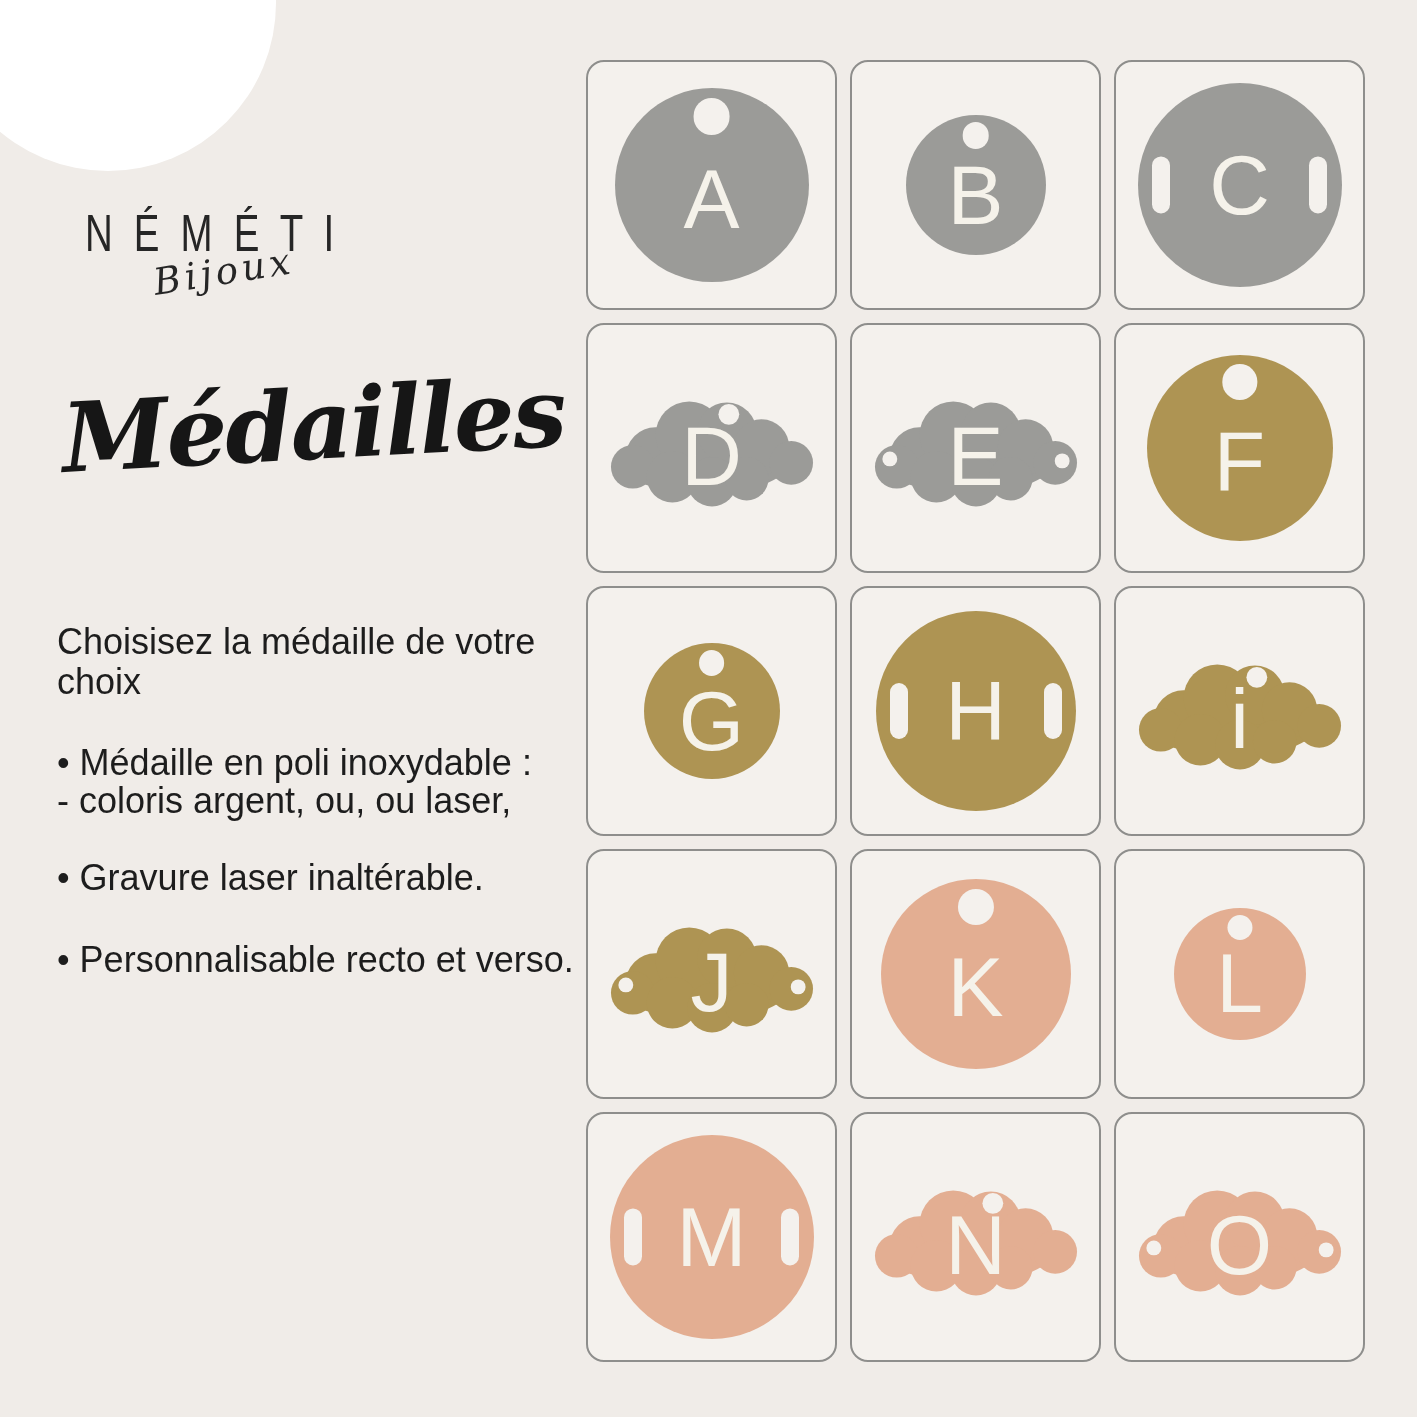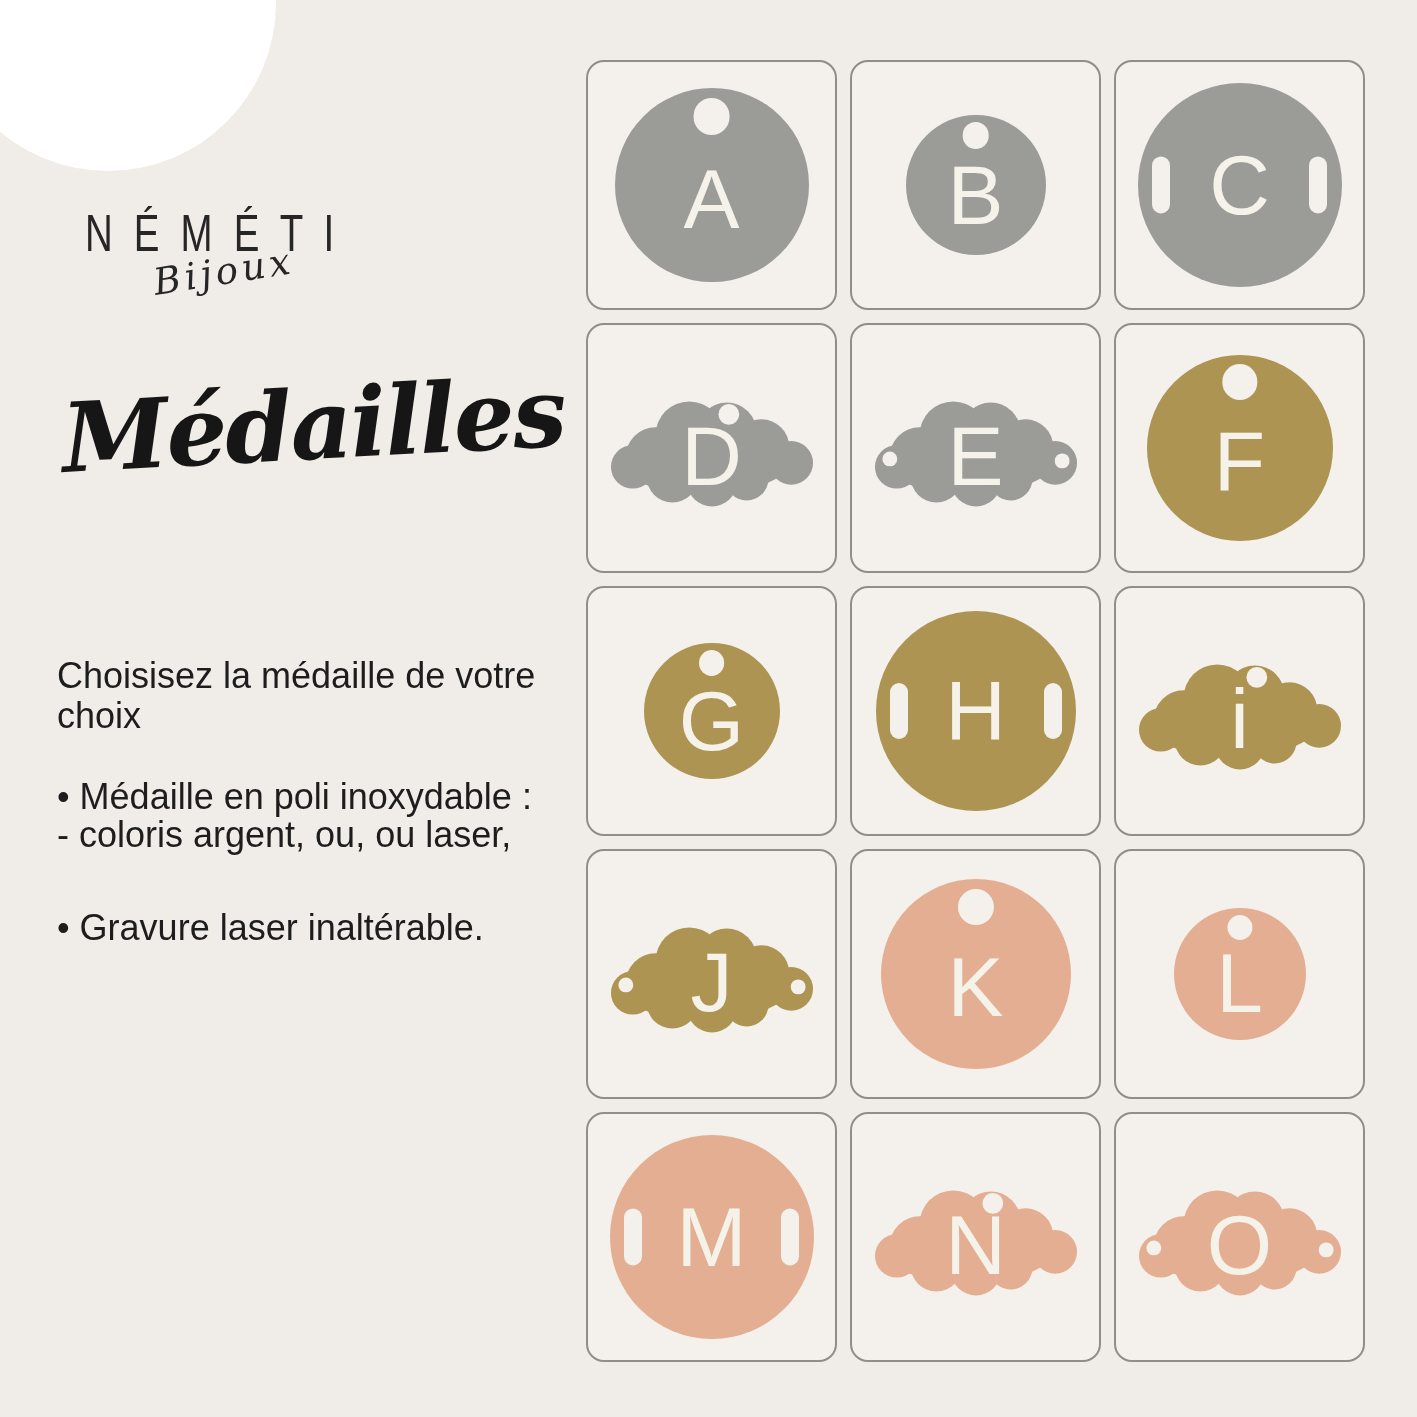--- a/index.html
+++ b/index.html
@@ -30,25 +30,25 @@
     transform:rotate(-9deg);letter-spacing:4px;
   }
 
   
   .page-title{
     position:absolute;left:62px;top:382px;
     font-family:"DejaVu Serif",serif;font-style:italic;font-weight:700;
     font-size:96px;letter-spacing:-2px;color:#161616;
     transform:rotate(-3deg);transform-origin:left center;white-space:nowrap;
   }
-  .copy{position:absolute;left:57px;top:656px;width:545px;}
+  .copy{position:absolute;left:57px;top:622px;width:545px;}
   .copy p{font-size:36px;line-height:40px;}
   .intro{margin-bottom:42px;}
   .feature-list p{line-height:38px;}
-  .laser{margin-top:54px;}
+  .laser{margin-top:38px;}
   .perso{margin-top:42px;}
 
   
   .grid{
     position:absolute;left:586px;top:60px;
     display:grid;grid-template-columns:repeat(3,251px);grid-auto-rows:250px;gap:13px;
   }
   .cell{
     position:relative;background:var(--cell-bg);
     border:2px solid var(--cell-border);border-radius:18px;
@@ -88,20 +88,21 @@
 
 <h1 class="page-title">Médailles</h1>
 
 <div class="copy">
   <p class="intro">Choisisez la médaille de votre choix</p>
   <div class="feature-list">
     <p>• Médaille en poli inoxydable :</p>
     <p>- coloris argent, ou, ou laser,</p>
   </div>
   <p class="laser">• Gravure laser inaltérable.</p>
+  <p class="perso">• Personnalisable recto et verso.</p>
 </div>
 
 <div class="grid">
 
   <div class="cell">
     <div class="charm circle silver" style="--d:194px">
       <span class="hole-top"></span>
       <span class="letter">A</span>
     </div>
   </div>

